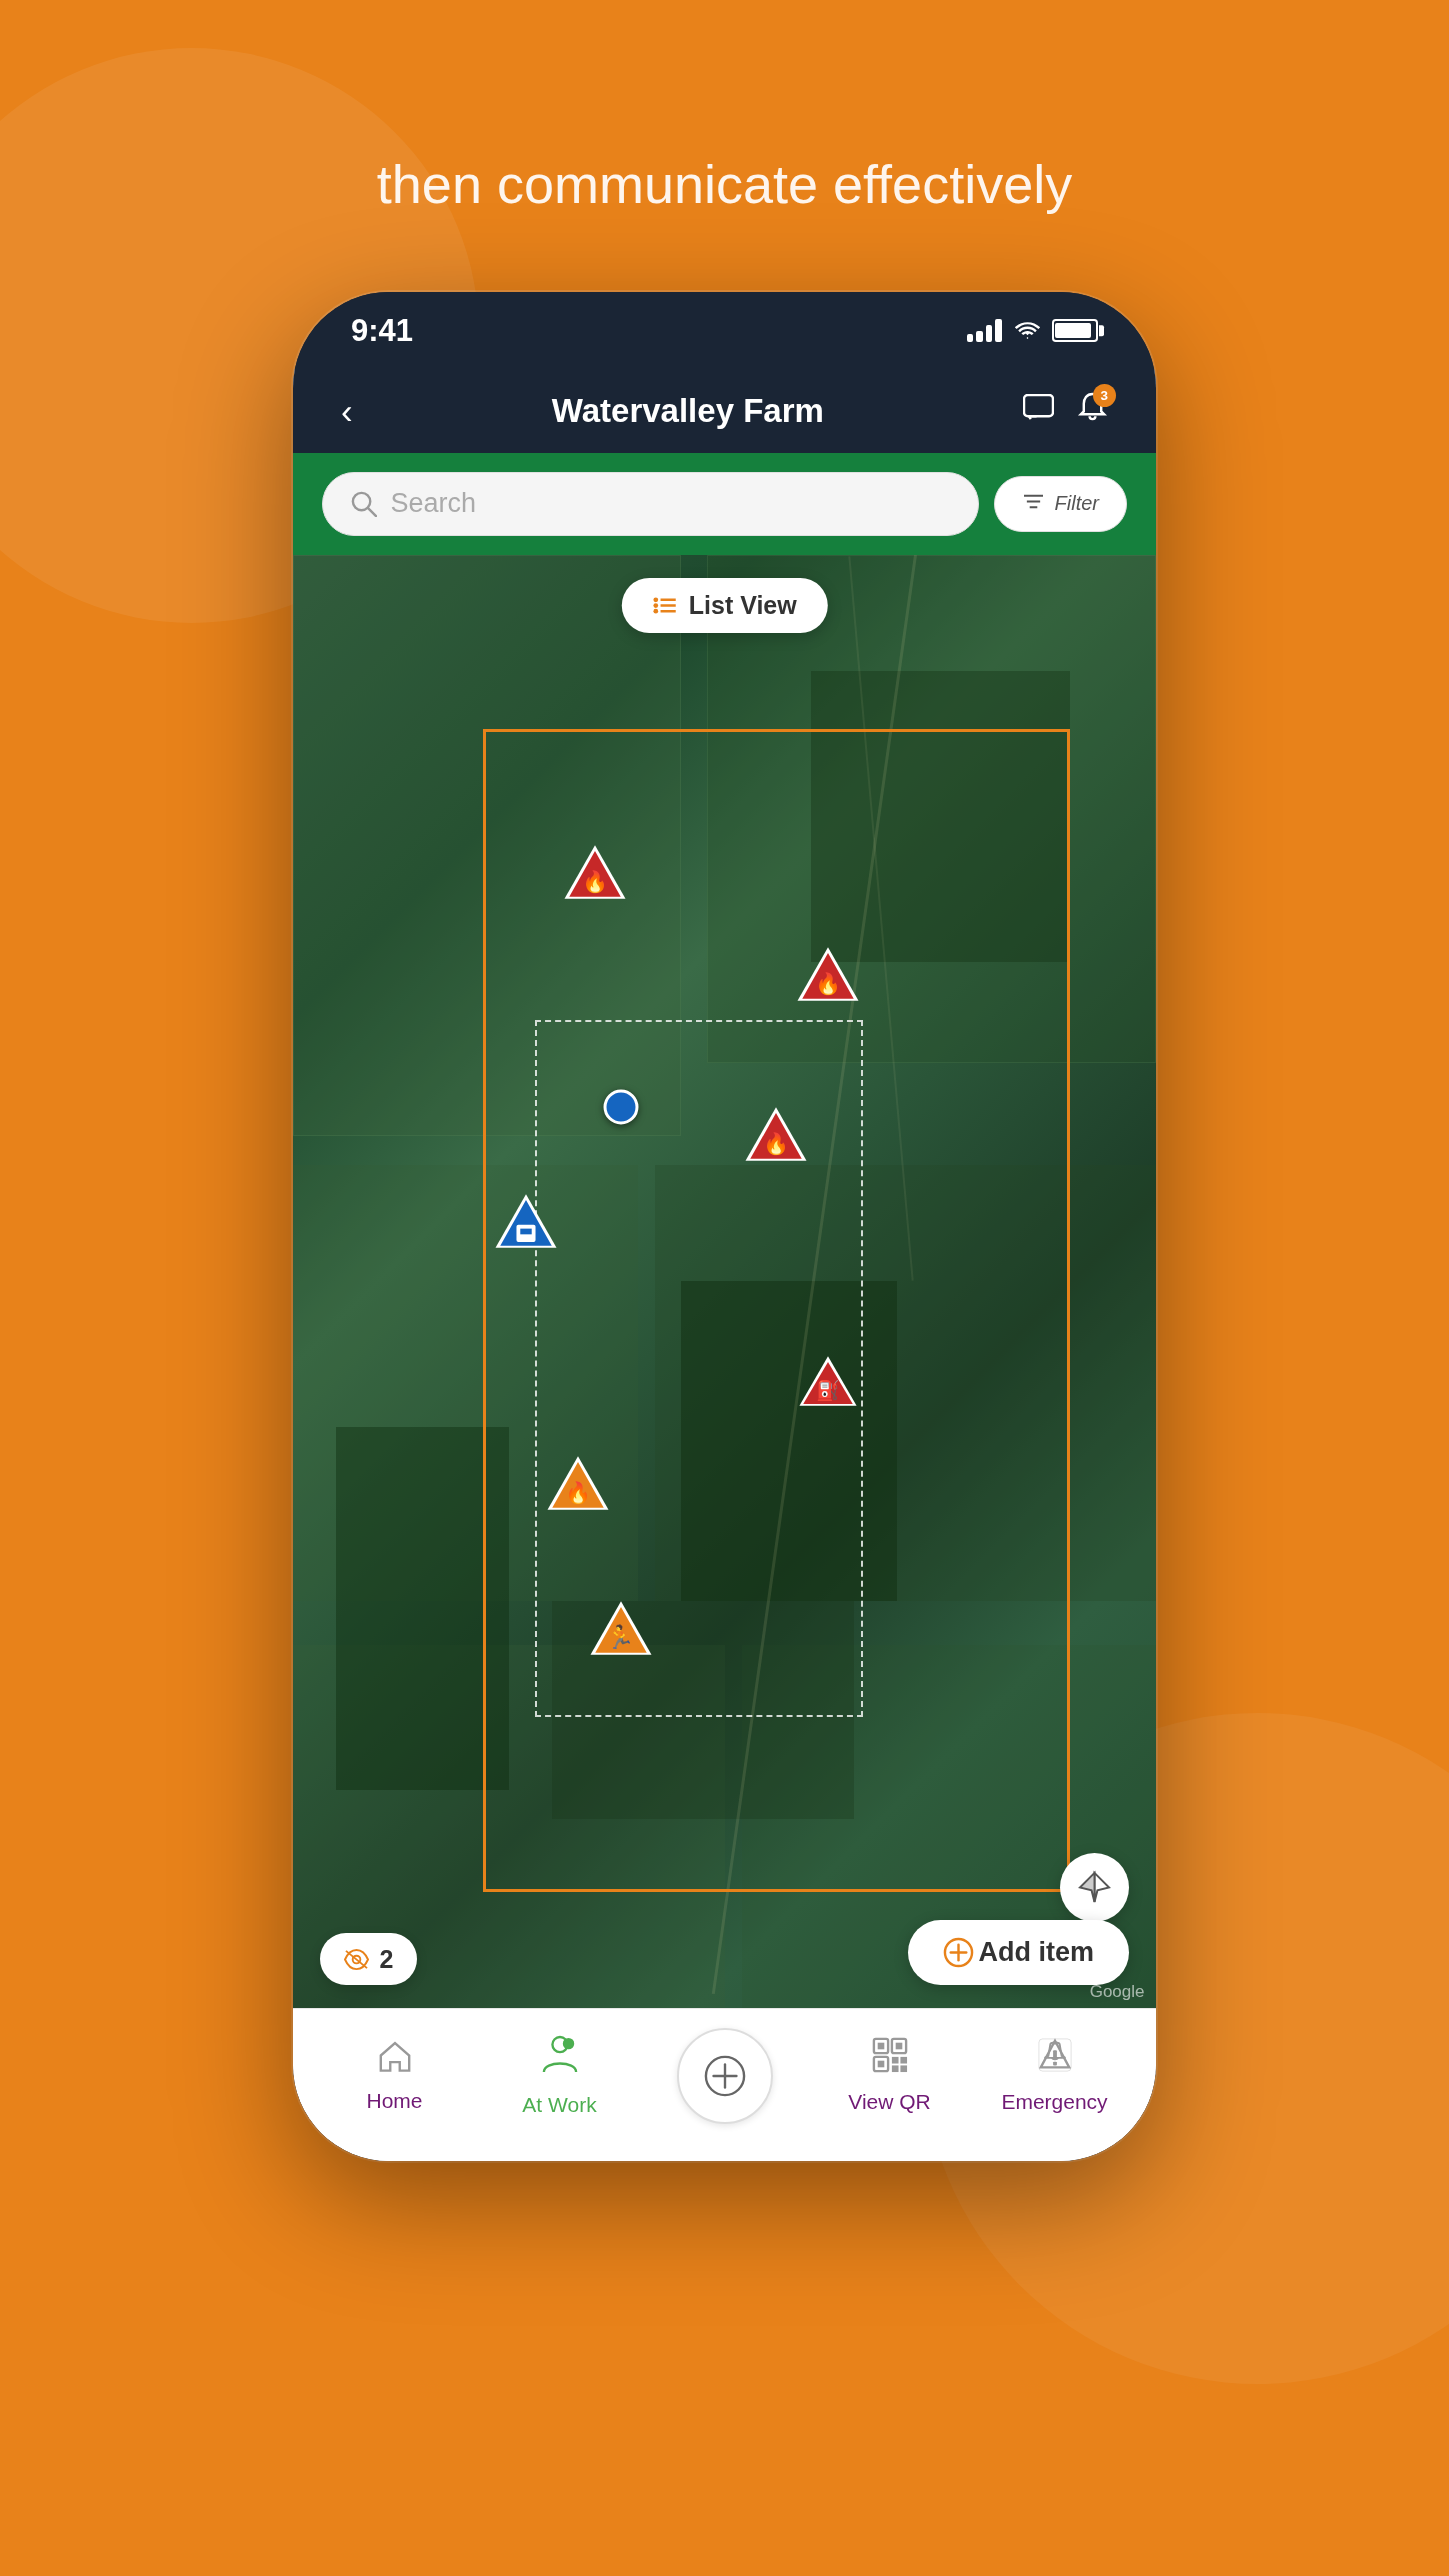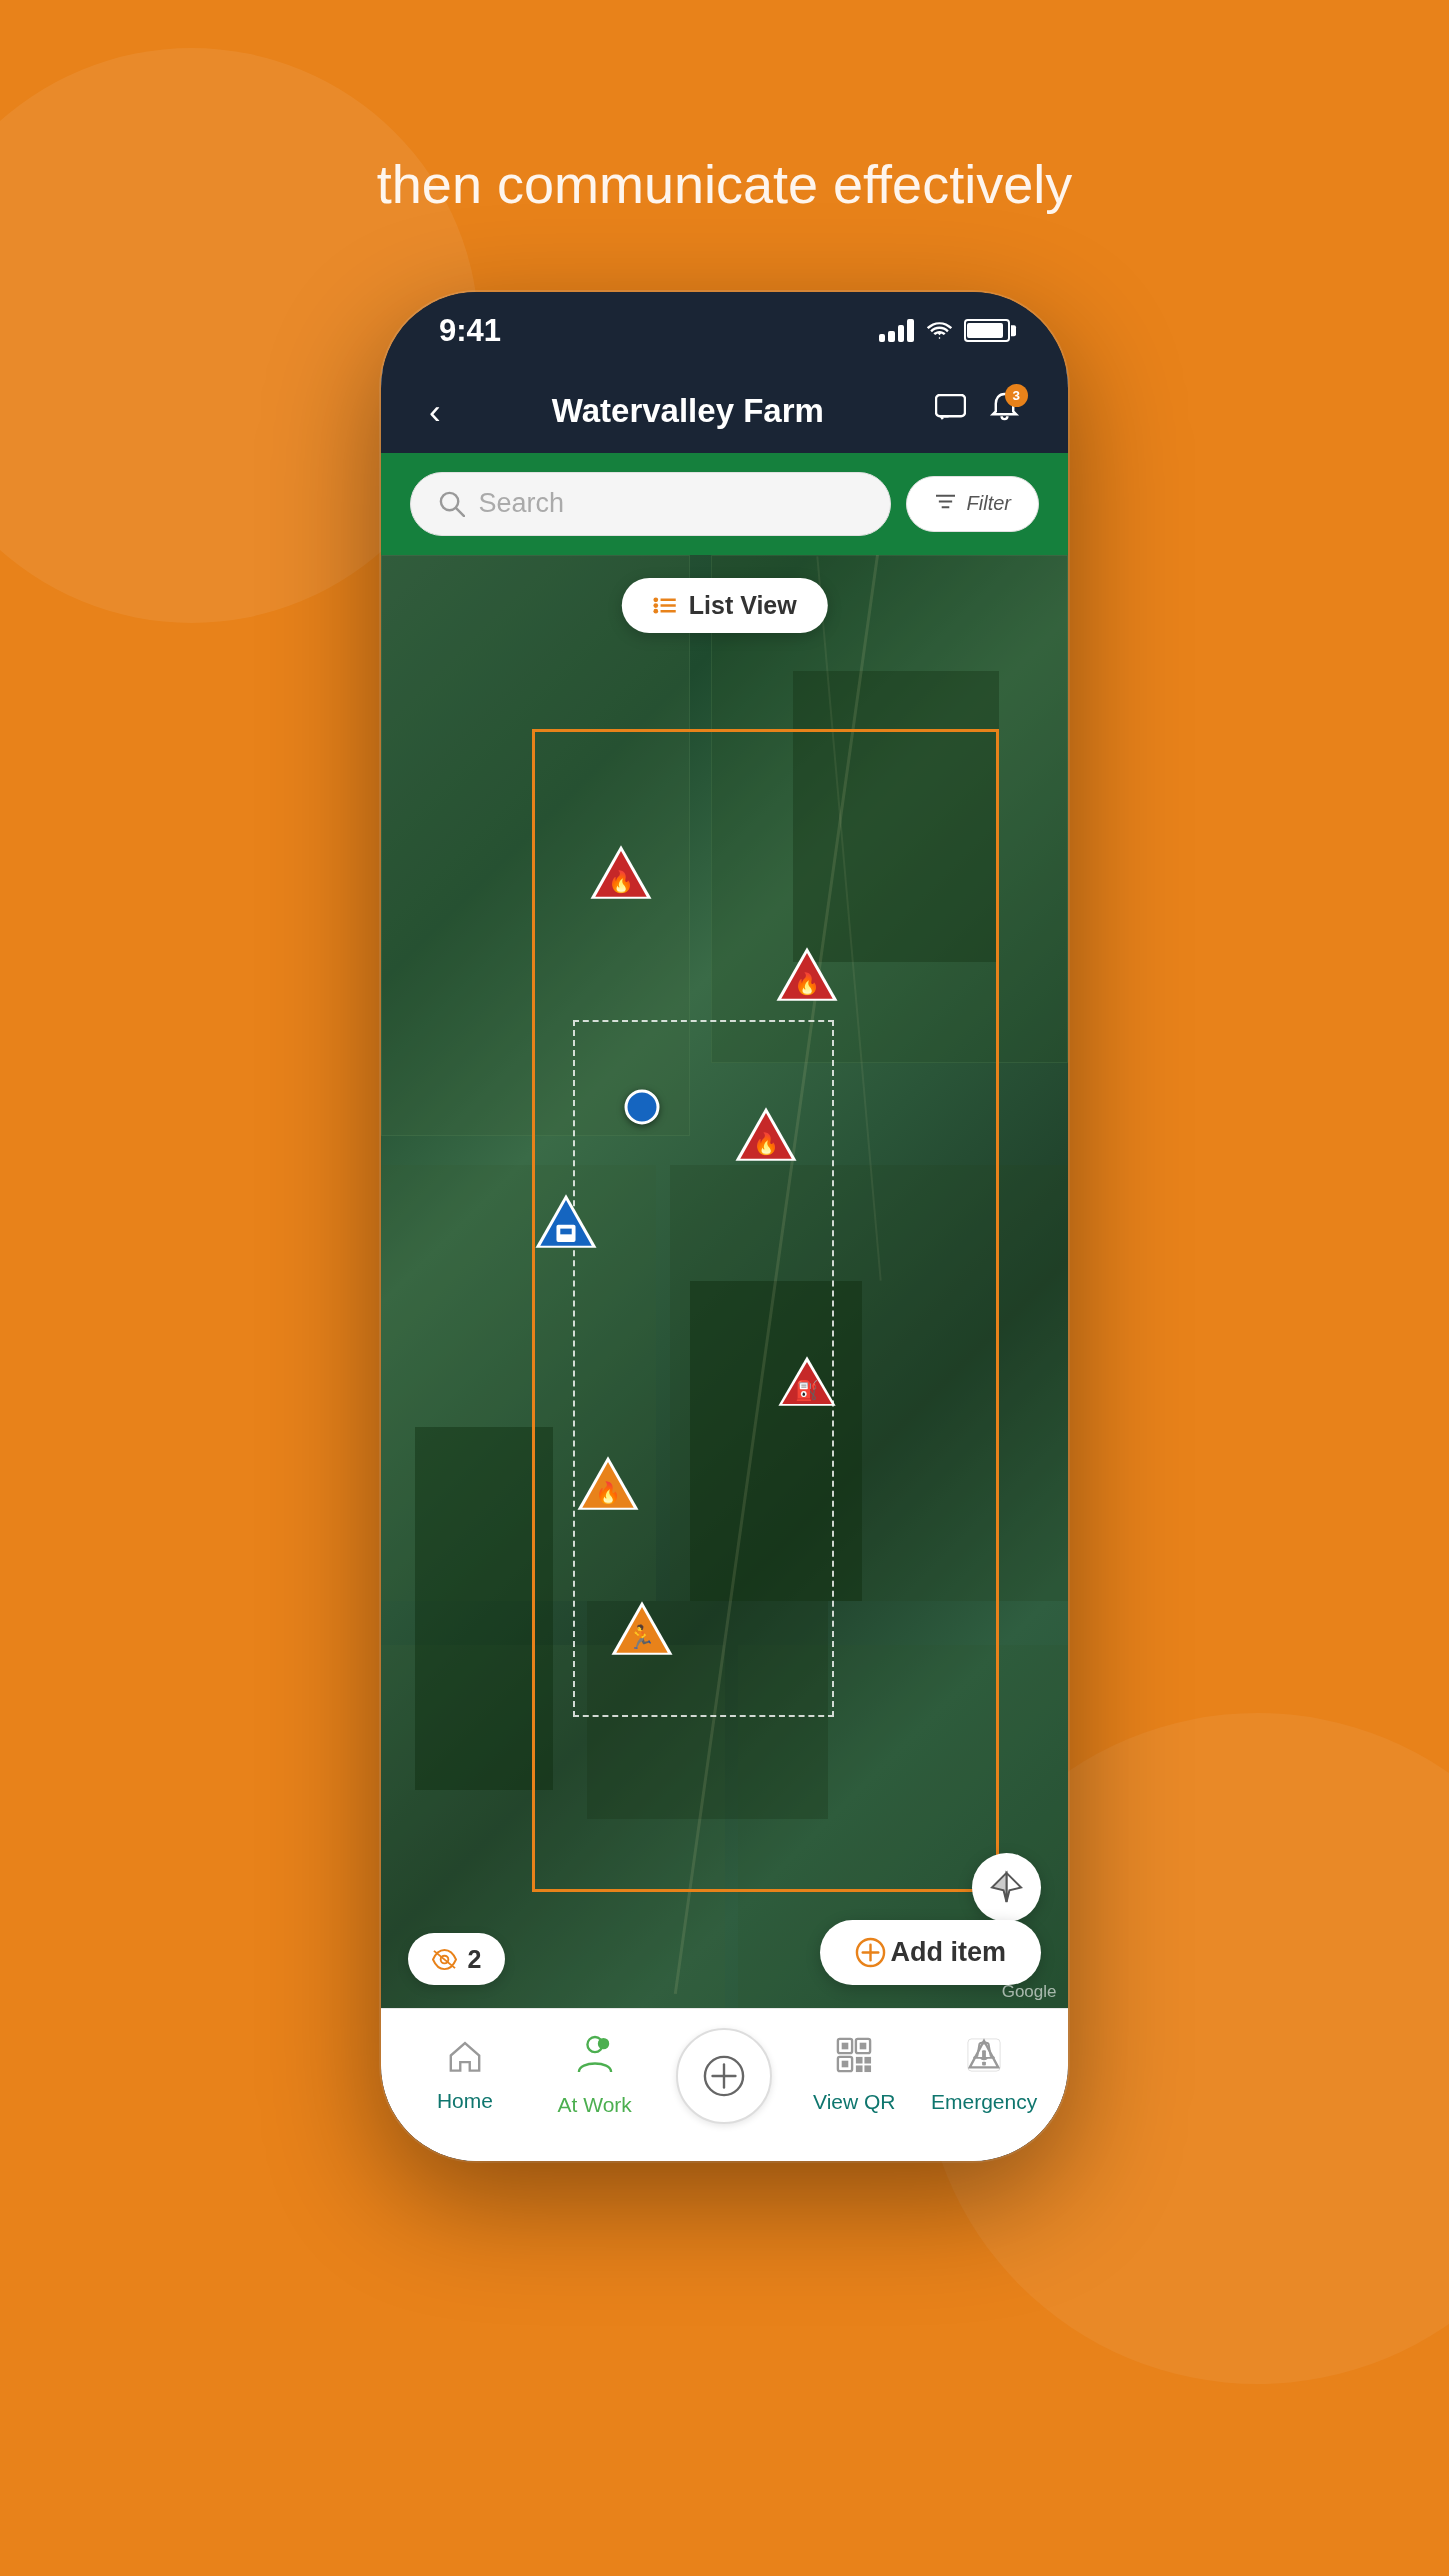--- a/index.html
+++ b/index.html
@@ -52,21 +52,21 @@
       color: rgba(255,255,255,0.92);
       font-size: 54px;
       font-weight: 400;
       margin-top: 19px;
     }
 
     
     .phone-container {
       position: relative;
       z-index: 2;
-      width: 687px;
+      width: 863px;
       height: 1869px;
     }
     .phone-frame {
       width: 100%;
       height: 100%;
       background: #1a2535;
       border-radius: 96px;
       position: relative;
       box-shadow: 0 38px 115px rgba(0,0,0,0.4), 0 0 0 1.9px rgba(255,255,255,0.15);
       overflow: hidden;
@@ -357,21 +357,21 @@
     }
     .tab-icon {
       font-size: 38px;
       color: #999;
     }
     .tab-icon.active-work {
       color: #4CAF50;
     }
     .tab-label {
       font-size: 21px;
-      color: #0f766e;
+      color: #701a75;
     }
     .tab-label.active-work {
       color: #4CAF50;
     }
     .tab-add-btn {
       width: 96px;
       height: 96px;
       background: white;
       border-radius: 50%;
       border: 2.4px solid #ddd;

